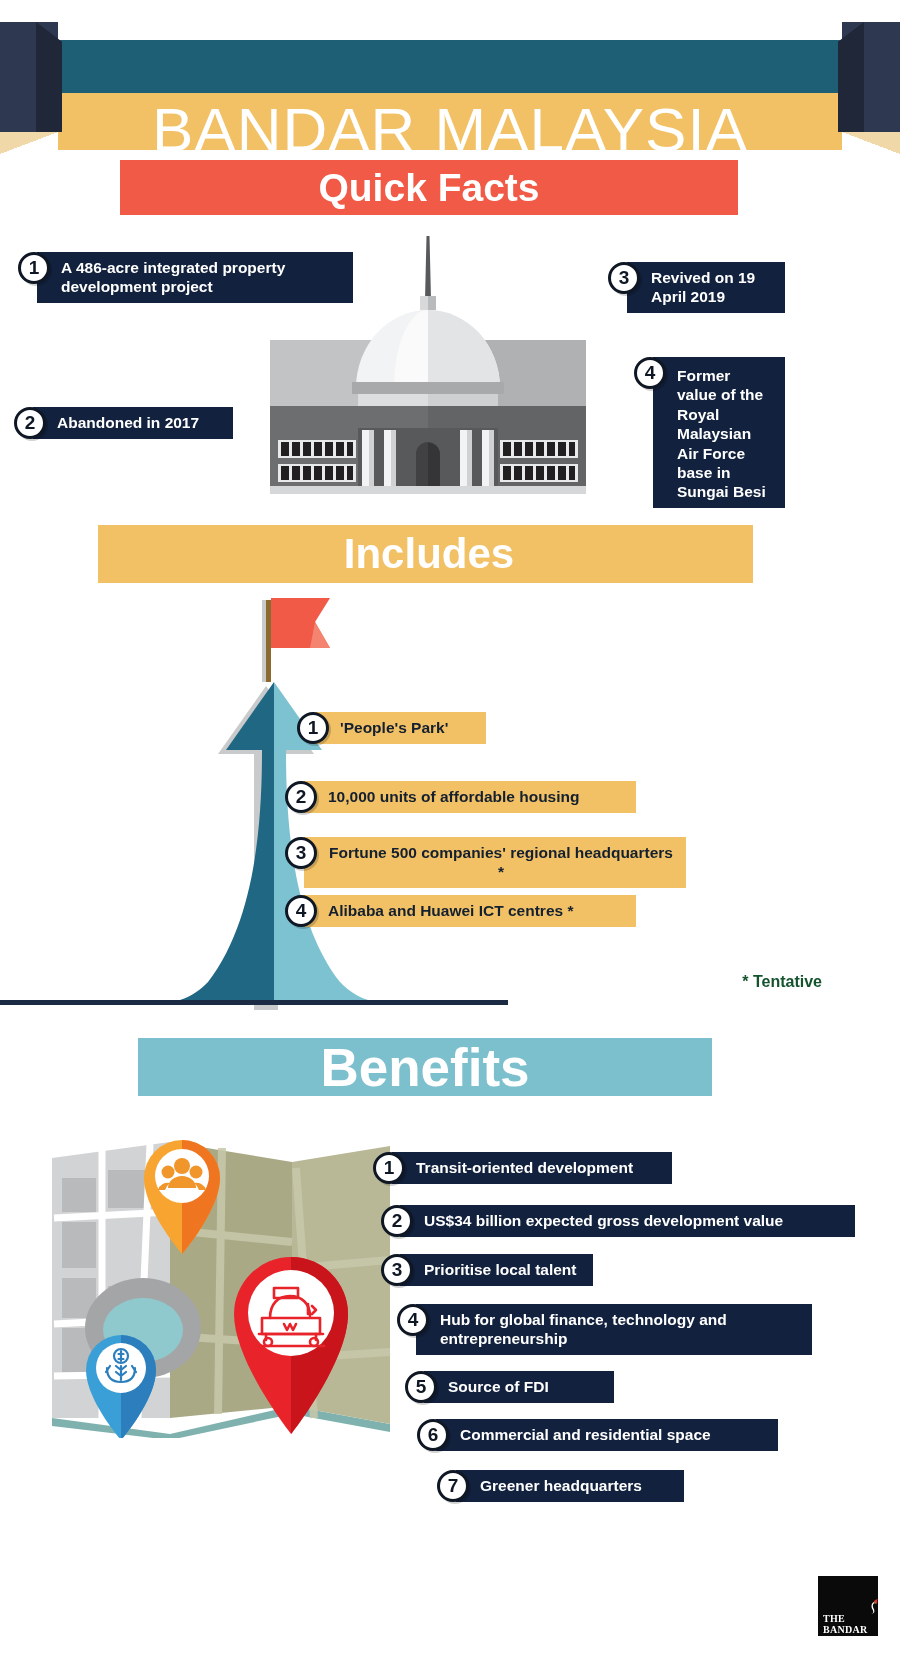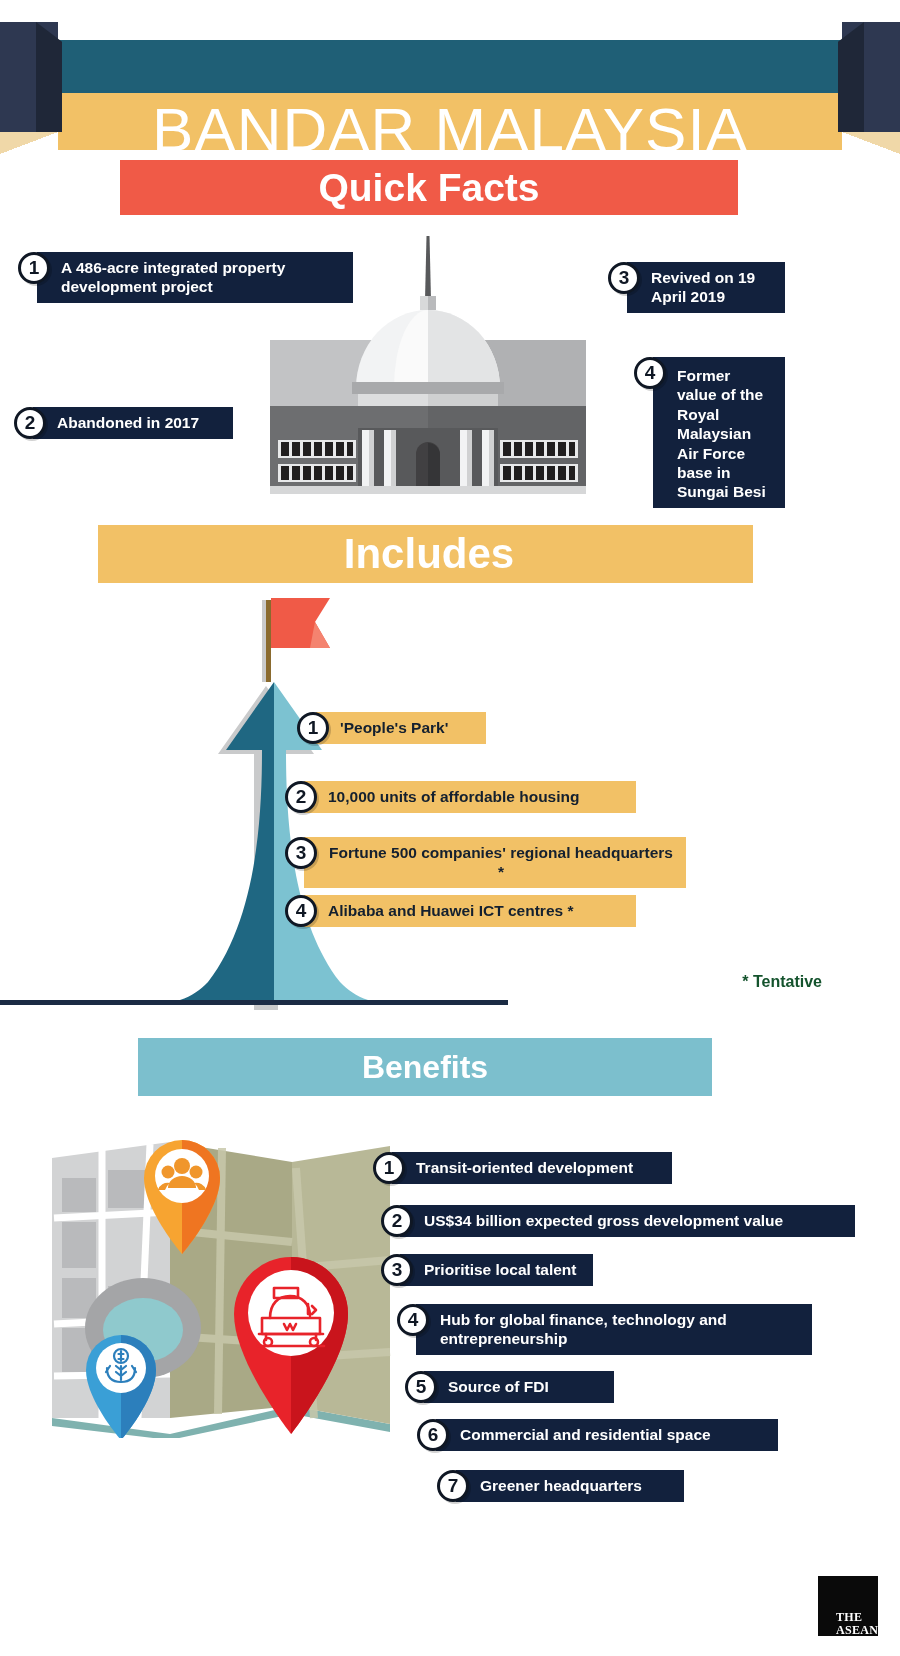--- a/index.html
+++ b/index.html
@@ -27,21 +27,21 @@
   .hdr-gold { position:absolute; left:58px; top:93px; width:784px; height:57px; background:#f2c166; }
   .hdr-title { position:absolute; left:58px; top:41px; width:784px; height:100px;
       display:flex; align-items:center; justify-content:center;
       color:#fff; font-size:62px; font-weight:normal; letter-spacing:1px;margin-top:38px; }
 
   
   .sec-banner { position:absolute; display:flex; align-items:center; justify-content:center;
       color:#ffffff; font-weight:bold; }
   .sec-quick { left:120px; top:160px; width:618px; height:55px; background:#f05a47; font-size:39px; }
   .sec-inc   { left:98px;  top:525px; width:655px; height:58px; background:#f2c166; font-size:42px;padding-left:7px; }
-  .sec-ben   { left:138px; top:1038px; width:574px; height:58px; background:#7cbfcd; font-size:32px; }
+  .sec-ben   { left:138px; top:1038px; width:574px; height:58px; background:#7cbfcd; font-size:53px; }
 
   
   .pill { position:absolute; display:flex; align-items:flex-start; }
   .num {
     width:32px; height:32px; min-width:32px; border-radius:50%;
     background:#ffffff; border:3px solid #0f1724;
     display:flex; align-items:center; justify-content:center;
     font-size:19px; font-weight:bold; color:#0f1724;
     position:relative; z-index:3; box-shadow:2px 2px 0 rgba(0,0,0,0.18);
   }
@@ -60,22 +60,22 @@
   .arrowwrap { position:absolute; left:170px; top:590px; width:360px; height:420px; }
   .baseline { position:absolute; left:0; top:1000px; width:508px; height:5px; background:#1b2b44; }
   .tentative { position:absolute; right:78px; top:973px; font-size:16px; font-weight:bold; color:#14532d; }
 
   
   .mapwrap { position:absolute; left:46px; top:1118px; width:350px; height:320px; }
 
   
   .logo { position:absolute; right:22px; bottom:20px; width:60px; height:60px;
      background:#0a0a0a; display:flex; align-items:center; }
-  .logo-txt { color:#fff; font-size:12px; font-weight:bold; line-height:1.05;
-     font-family:"Liberation Serif", serif; letter-spacing:0.3px; padding-left:18px;margin-top:48px; }
+  .logo-txt { color:#fff; font-size:10px; font-weight:bold; line-height:1.05;
+     font-family:"Liberation Serif", serif; letter-spacing:0.3px; padding-left:5px;margin-top:48px; }
 </style>
 </head>
 <body>
 
 <div class="page">
 
   <div class="hdr">
     <div class="hdr-tail-l"></div>
     <div class="hdr-tail-r"></div>
     <div class="hdr-teal"></div>
@@ -357,21 +357,21 @@
   </div>
 
   <div class="pill" style="left:437px; top:1470px;">
     <div class="num">7</div>
     <div class="bar dark" style="width:228px;">Greener headquarters</div>
   </div>
 
   <div class="logo">
     <div class="logo-txt">
       <div>THE</div>
-      <div>ASEAN</div>
+      <div>BANDAR</div>
       <div>POST</div>
     </div>
     <svg width="26" height="40" viewBox="0 0 26 40">
       <path d="M16 6 L24 2 L22 10 L25 8 L21 15 Z" fill="#e8232a"></path>
       <path d="M17 7 L20 14 L14 13 Z" fill="#f7a431"></path>
       <path d="M14 10 C10 13 8 18 9 23 C10 28 14 31 13 36 C12 38 10 39 8 39 C12 40 16 37 16 33 C16 28 12 25 12 20 C12 16 14 13 17 11 Z" fill="#ffffff"></path>
       <circle cx="15.5" cy="11" r="1.2" fill="#0a0a0a"></circle>
     </svg>
   </div>
 

